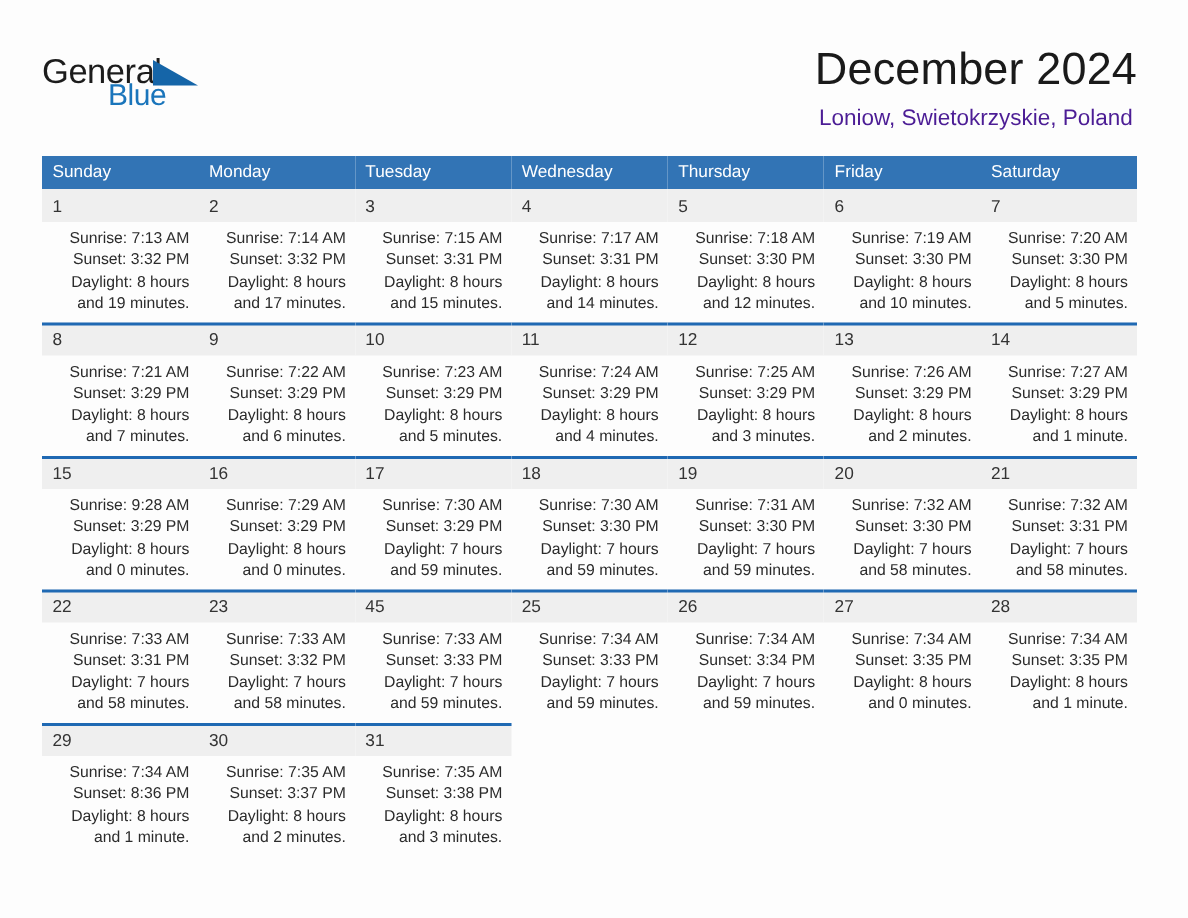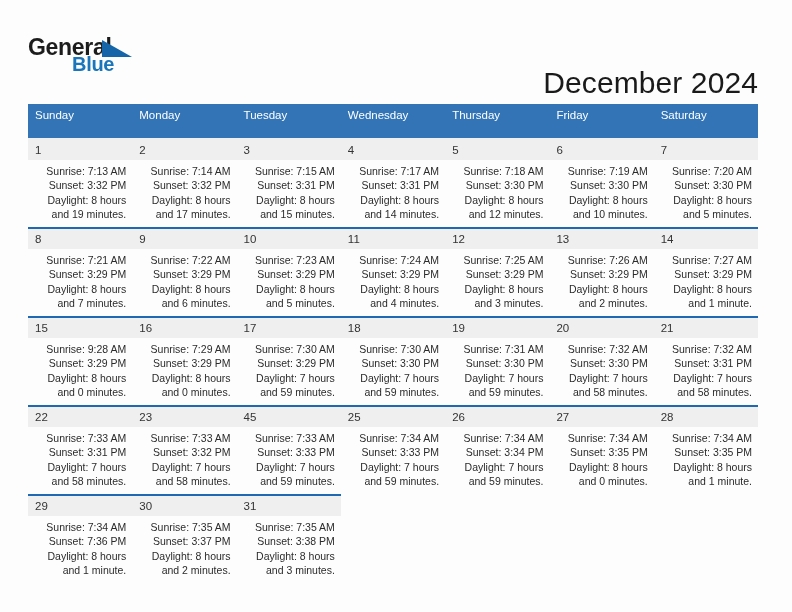--- a/index.html
+++ b/index.html
@@ -24,21 +24,20 @@
     top: 30px;
     width: 730px;
     height: 68px;
   }
   .brand {
     position: absolute;
     left: 0;
     top: 4px;
     width: 150px;
     height: 46px;
-    font-weight: bold;
   }
   .brand-general {
     position: absolute;
     left: 0;
     top: 0;
     font-size: 23px;
     letter-spacing: -0.3px;
     color: #1c1c1c;
     font-family: "Liberation Sans", sans-serif;
   }
@@ -58,22 +57,21 @@
     width: 0;
     height: 0;
     border-left: 30px solid #1565a8;
     border-top: 17px solid transparent;
   }
 
   .title-block {
     position: absolute;
     right: 0;
     top: 0;
-    text-align: left;
-    margin-top: 36px;
+    text-align: center;
   }
   .month-title {
     font-size: 30px;
     color: #1a1a1a;
     line-height: 34px;
     font-weight: normal;
     letter-spacing: 0.1px;
   }
   .location-title {
     font-size: 15px;
@@ -90,21 +88,21 @@
     width: 730px;
     border-collapse: collapse;
     table-layout: fixed;
   }
   .calendar th {
     background: #3274b5;
     color: #ffffff;
     font-size: 11.5px;
     font-weight: normal;
     text-align: left;
-    padding: 5px 0 17px 7px;
+    padding: 5px 0 5px 7px;
     height: 11px;
     border: none;
   }
   .calendar td {
     vertical-align: top;
     padding: 0;
     border: none;
     width: 104.28px;
     height: 89px;
   }
@@ -487,21 +485,21 @@
             </div>
           </div>
         </td>
       </tr>
       <tr>
         <td>
           <div class="daycell">
             <div class="daynum">29</div>
             <div class="info">
               <div>Sunrise: 7:34 AM</div>
-              <div>Sunset: 7:36 PM</div>
+              <div>Sunset: 8:36 PM</div>
               <div>Daylight: 8 hours</div>
               <div>and 1 minute.</div>
             </div>
           </div>
         </td>
         <td>
           <div class="daycell">
             <div class="daynum">30</div>
             <div class="info">
               <div>Sunrise: 7:35 AM</div>

